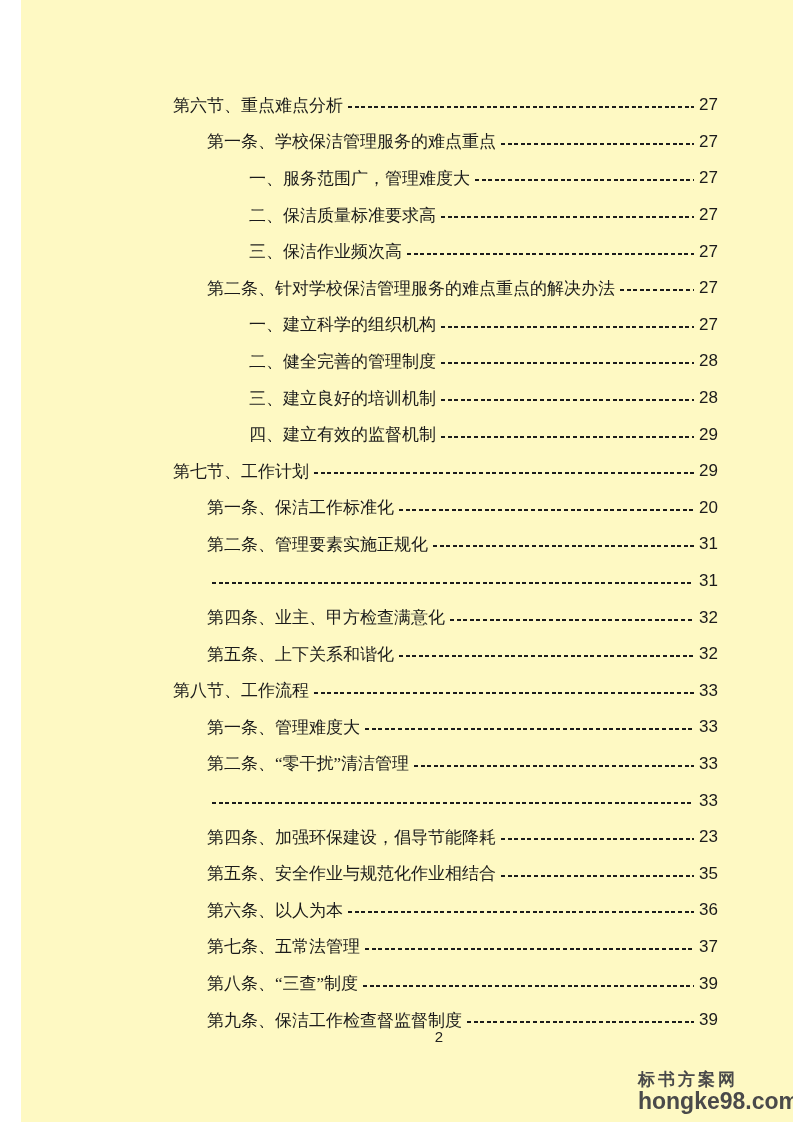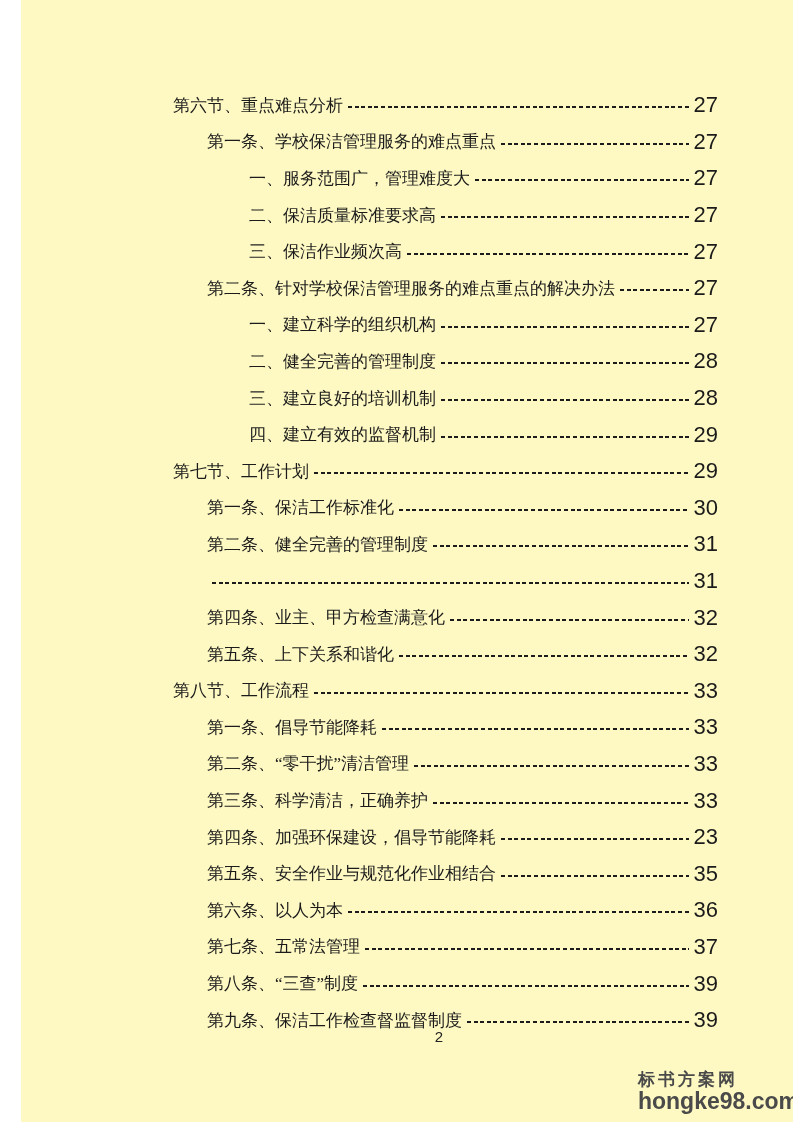--- a/index.html
+++ b/index.html
@@ -31,21 +31,21 @@
   .toc-leader{
     flex:1 1 auto;
     height:2px;
     margin:0 5px 0 5px;
     transform:translateY(2px);
     background:repeating-linear-gradient(to right,#1c1c1c 0 4px,transparent 4px 6.6px);
   }
   .toc-page{
     flex:0 0 auto;
     font-family:"Liberation Sans", sans-serif;
-    font-size:22px;
+    font-size:17px;
     color:#1b1b1b;
   }
   .page-footer{
     position:absolute;
     top:1028px;
     left:418px;
     transform:translateX(-50%);
     font-family:"Liberation Sans", sans-serif;
     font-size:15px;
     color:#222222;
@@ -128,24 +128,24 @@
         <span class="toc-page">29</span>
       </div>
       <div class="toc-row lvl1">
         <span class="toc-label">第七节、工作计划</span>
         <span class="toc-leader"></span>
         <span class="toc-page">29</span>
       </div>
       <div class="toc-row lvl2">
         <span class="toc-label">第一条、保洁工作标准化</span>
         <span class="toc-leader"></span>
-        <span class="toc-page">30</span>
-      </div>
-      <div class="toc-row lvl2">
-        <span class="toc-label">第二条、健全完善的管理制度</span>
+        <span class="toc-page">20</span>
+      </div>
+      <div class="toc-row lvl2">
+        <span class="toc-label">第二条、管理要素实施正规化</span>
         <span class="toc-leader"></span>
         <span class="toc-page">31</span>
       </div>
       <div class="toc-row lvl2">
         <span class="toc-leader"></span>
         <span class="toc-page">31</span>
       </div>
       <div class="toc-row lvl2">
         <span class="toc-label">第四条、业主、甲方检查满意化</span>
         <span class="toc-leader"></span>
@@ -155,31 +155,30 @@
         <span class="toc-label">第五条、上下关系和谐化</span>
         <span class="toc-leader"></span>
         <span class="toc-page">32</span>
       </div>
       <div class="toc-row lvl1">
         <span class="toc-label">第八节、工作流程</span>
         <span class="toc-leader"></span>
         <span class="toc-page">33</span>
       </div>
       <div class="toc-row lvl2">
-        <span class="toc-label">第一条、倡导节能降耗</span>
+        <span class="toc-label">第一条、管理难度大</span>
         <span class="toc-leader"></span>
         <span class="toc-page">33</span>
       </div>
       <div class="toc-row lvl2">
         <span class="toc-label">第二条、“零干扰”清洁管理</span>
         <span class="toc-leader"></span>
         <span class="toc-page">33</span>
       </div>
       <div class="toc-row lvl2">
-        <span class="toc-label">第三条、科学清洁，正确养护</span>
         <span class="toc-leader"></span>
         <span class="toc-page">33</span>
       </div>
       <div class="toc-row lvl2">
         <span class="toc-label">第四条、加强环保建设，倡导节能降耗</span>
         <span class="toc-leader"></span>
         <span class="toc-page">23</span>
       </div>
       <div class="toc-row lvl2">
         <span class="toc-label">第五条、安全作业与规范化作业相结合</span>

